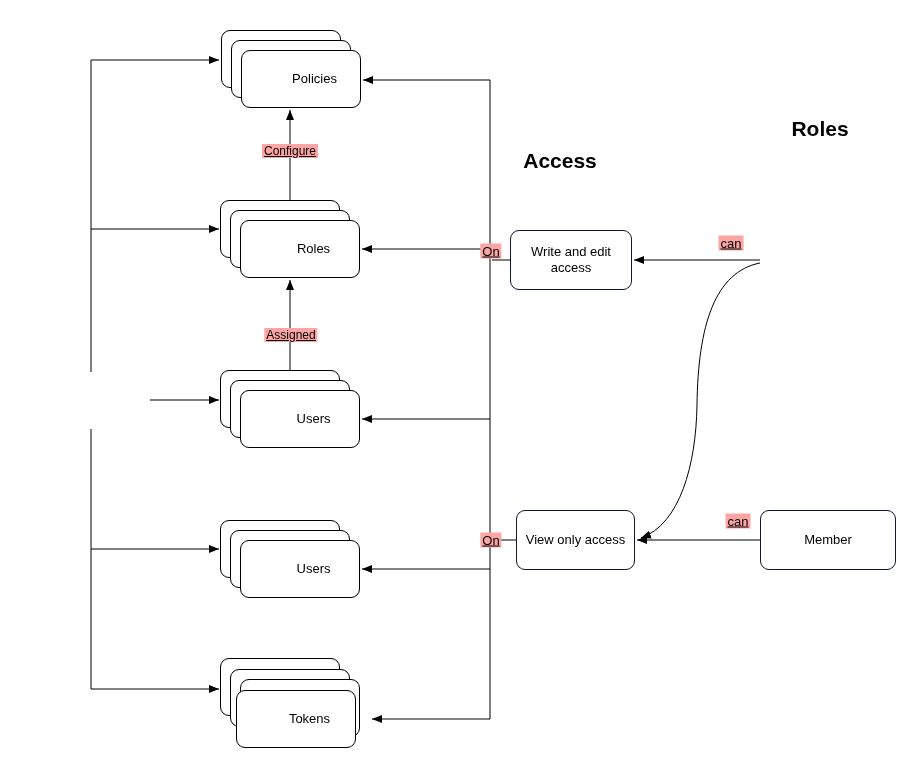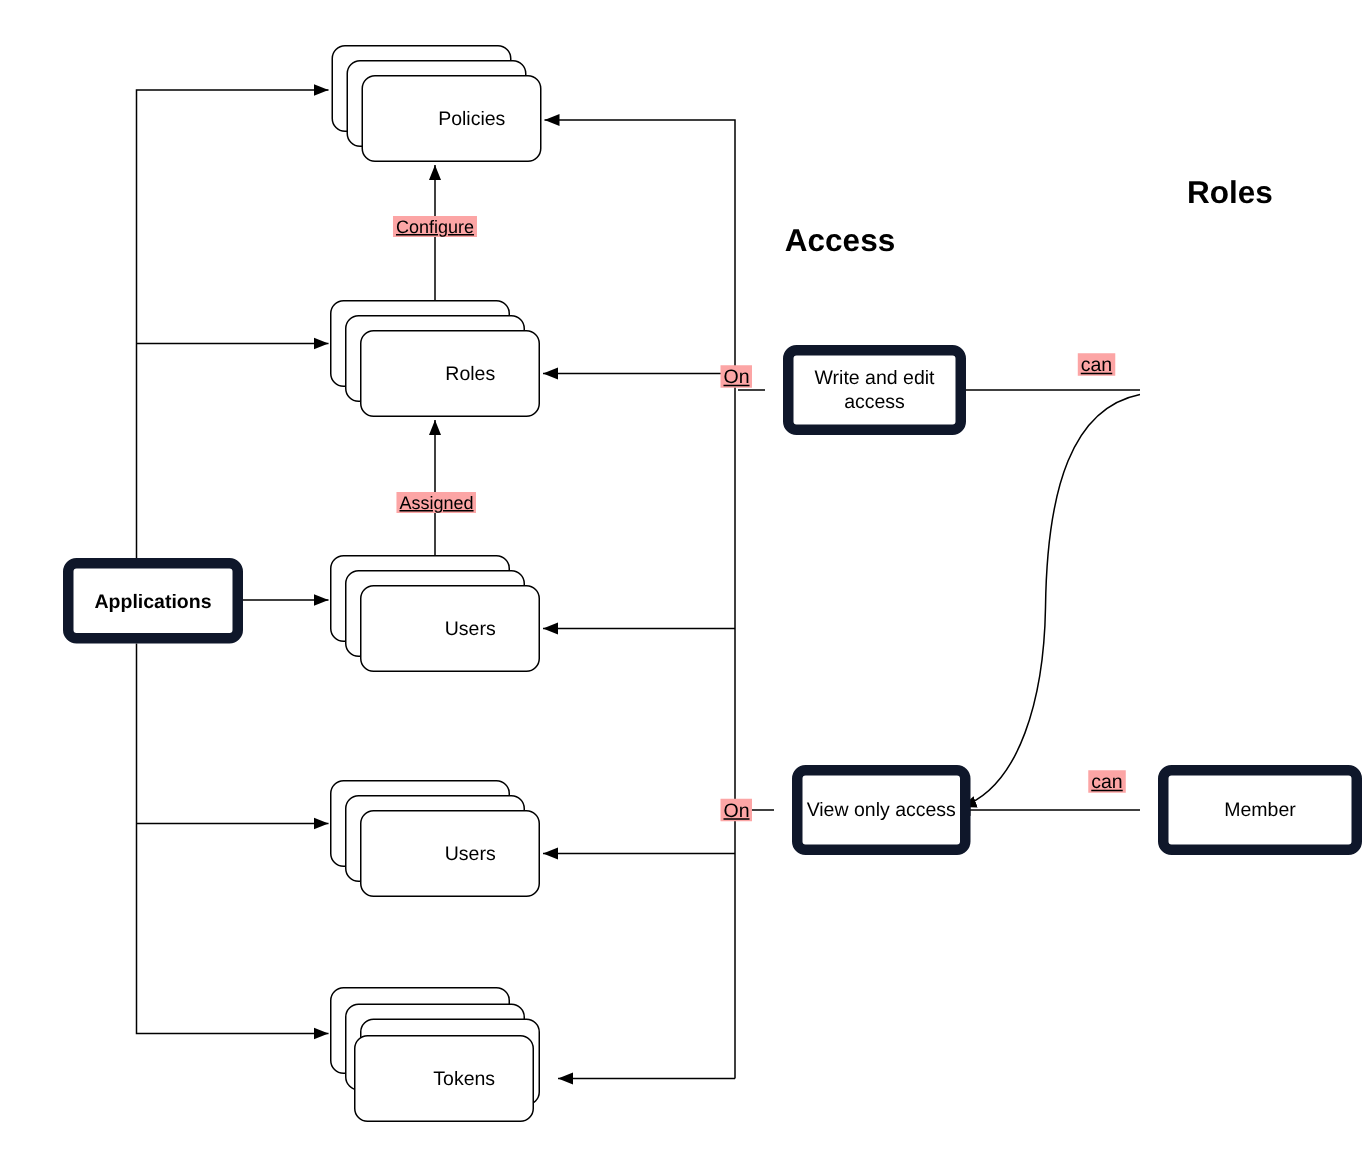--- a/index.html
+++ b/index.html
@@ -24,29 +24,28 @@
     box-sizing:border-box;
     padding-left:27px;
   }
   .layer.front {
     display:flex; align-items:center; justify-content:center;
     text-align:center;
   }
   .node {
     position:absolute;
     background:#ffffff;
-    border:7px solid #0f172a;
+    border:1px solid #0f172a;
     border-radius:9px;
     box-sizing:border-box;
     display:flex; align-items:center; justify-content:center;
     text-align:center;
     font-size:13px;
     line-height:16px;
     padding:0 6px;
-    margin-left:12px;
   }
   .node-label { font-size:13px; line-height:16px; }
   .bold { font-weight:bold; }
   .heading {
     position:absolute;
     transform:translate(-50%,-50%);
     font-size:21px;
     font-weight:bold;
     white-space:nowrap;
   }
@@ -132,21 +131,20 @@
 
   <div class="stack" style="left:220px; top:658px;">
     <div class="layer" style="left:0; top:0;"></div>
     <div class="layer" style="left:10px; top:11px;"></div>
     <div class="layer" style="left:20px; top:21px;"></div>
     <div class="layer front" style="left:16px; top:32px;">
       <span class="node-label">Tokens</span>
     </div>
   </div>
 
-  <div class="node bold" style="left:30px; top:372px; width:120px; height:57px;">Applications</div>
 
   <div class="node" style="left:510px; top:230px; width:122px; height:60px;">Write and edit access</div>
 
   <div class="node" style="left:516px; top:510px; width:119px; height:60px; padding:0 2px;text-align:center;">View only access</div>
 
 
   <div class="node" style="left:760px; top:510px; width:136px; height:60px;">Member</div>
 
   <div class="edge-label" style="left:290px; top:151px;">Configure</div>
   <div class="edge-label" style="left:291px; top:335px;">Assigned</div>

